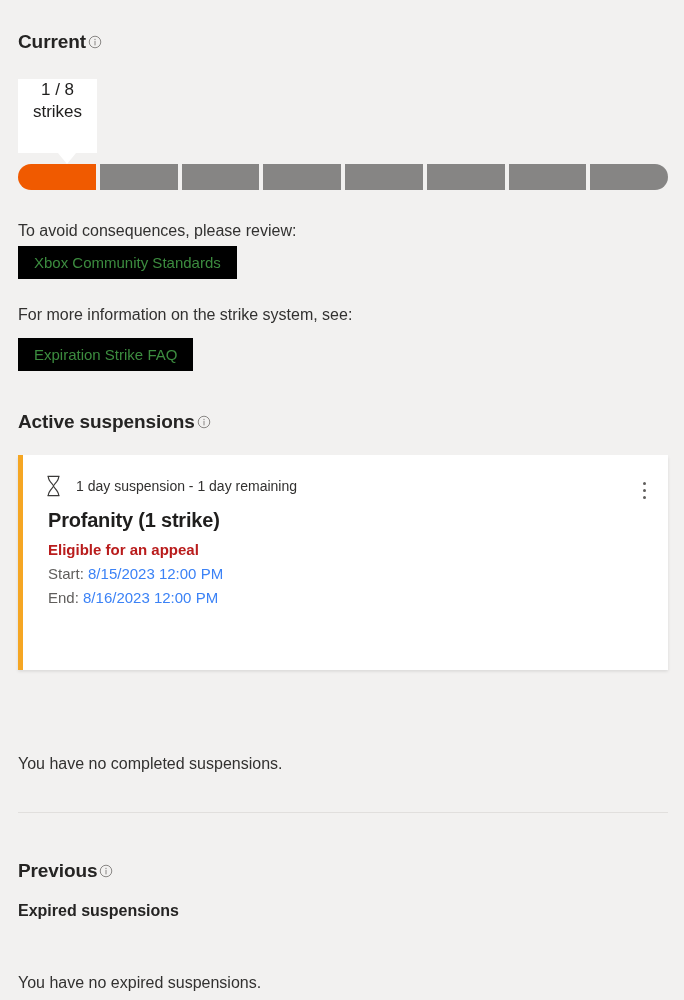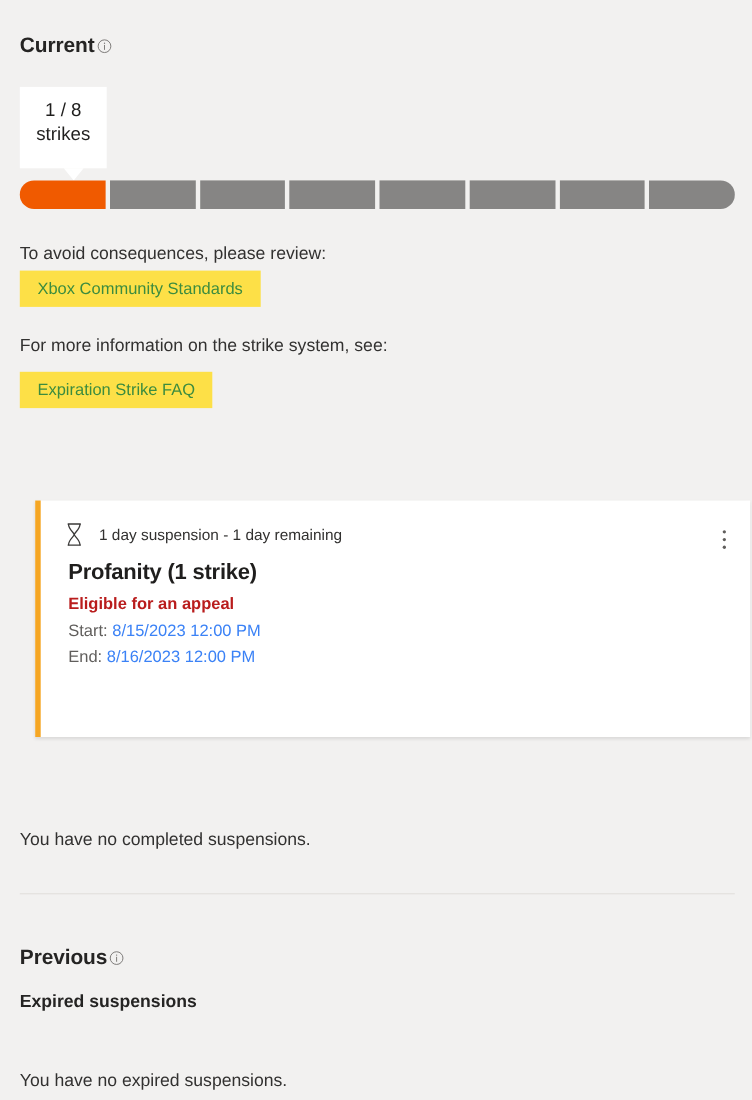--- a/index.html
+++ b/index.html
@@ -61,21 +61,20 @@
   #current-head { position: absolute; left: 18px; top: 31px; }
 
   .callout {
     position: absolute;
     left: 18px;
     top: 79px;
     width: 79px;
     height: 74px;
     background: #ffffff;
     box-sizing: border-box;
-    padding-top: 10px;
     text-align: center;
     line-height: 1.3;
     font-size: 17px;
     color: #1f1e1d;
   }
   .callout .c-line { display: block; }
   .callout:after {
     content: "";
     position: absolute;
     left: 40px;
@@ -106,21 +105,21 @@
   .seg:last-child  { border-top-right-radius: 13px; border-bottom-right-radius: 13px; }
 
   
   #prompt-standards { position: absolute; left: 18px; top: 222px; }
   #btn-standards    { position: absolute; left: 18px; top: 246px; }
   #prompt-faq       { position: absolute; left: 18px; top: 306px; }
   #btn-faq          { position: absolute; left: 18px; top: 338px; }
 
   .link-btn {
     display: inline-block;
-    background: #fde047;
+    background: #000000;
     color: #3c8c3f;
     font-size: 15px;
     padding: 8px 16px;
     border: none;
     cursor: pointer;
     font-family: inherit;
     white-space: nowrap;
   }
 
   
@@ -129,21 +128,20 @@
   .susp-card {
     position: absolute;
     left: 18px;
     top: 455px;
     width: 650px;
     height: 215px;
     box-sizing: border-box;
     background: #ffffff;
     border-left: 5px solid #f5a623;
     box-shadow: 0 1.5px 3px rgba(0,0,0,0.10);
-    margin-left: 14px;
   }
   .card-top {
     display: flex;
     align-items: center;
     padding: 20px 0 0 21px;
     gap: 13px;
   }
   .hourglass {
     width: 19px;
     height: 22px;
@@ -249,20 +247,30 @@
     <div class="seg"></div>
     <div class="seg"></div>
   </div>
 
   <div class="body-text" id="prompt-standards">To avoid consequences, please review:</div>
   <button class="link-btn" id="btn-standards">Xbox Community Standards</button>
 
   <div class="body-text" id="prompt-faq">For more information on the strike system, see:</div>
   <button class="link-btn" id="btn-faq">Expiration Strike FAQ</button>
 
+  <div class="section-head" id="active-head">
+    <span class="h-text">Active suspensions</span>
+    <span class="info-icon">
+      <svg viewBox="0 0 16 16" width="14" height="14" fill="none" stroke="currentColor" stroke-width="1">
+        <circle cx="8" cy="8" r="6.6"></circle>
+        <circle cx="8" cy="4.9" r="0.72" fill="currentColor" stroke="none"></circle>
+        <path d="M8 7.1 L8 11.4" stroke-linecap="round"></path>
+      </svg>
+    </span>
+  </div>
 
   <div class="susp-card">
 
     <div class="card-top">
       <span class="hourglass">
         <svg viewBox="0 0 20 24" width="19" height="22" fill="none" stroke="currentColor" stroke-width="1.3">
           <path d="M3.5 1.5 H16.5 M3.5 22.5 H16.5"></path>
           <path d="M4.3 1.5 C4.3 7 10 10.2 10 12 C10 13.8 4.3 17 4.3 22.5"></path>
           <path d="M15.7 1.5 C15.7 7 10 10.2 10 12 C10 13.8 15.7 17 15.7 22.5"></path>
         </svg>

